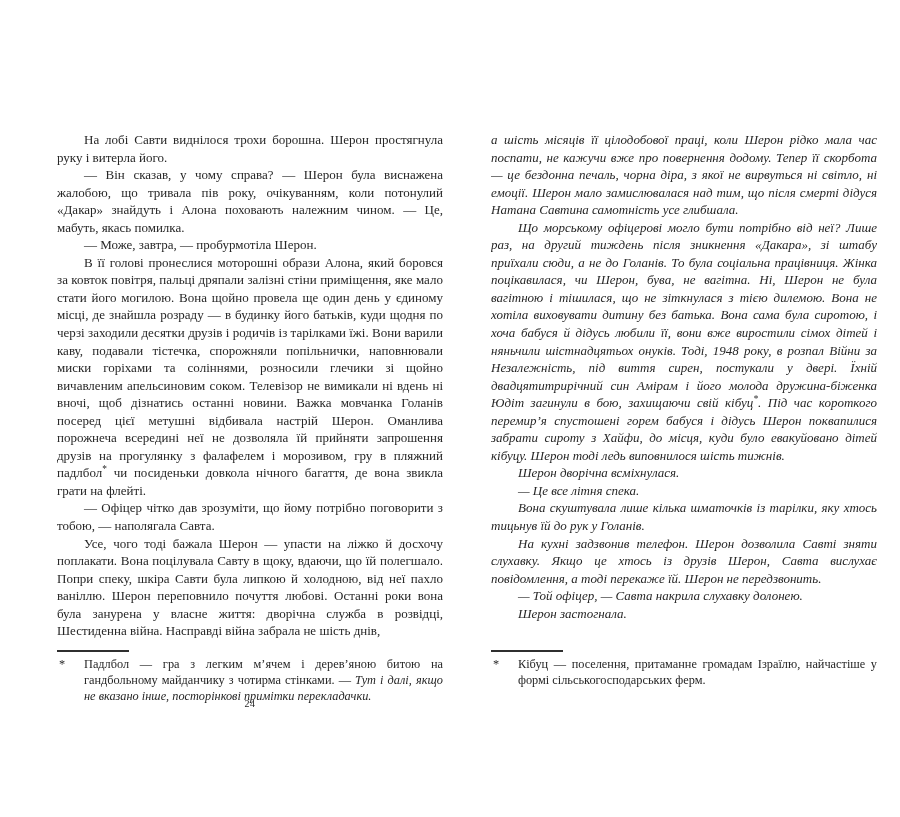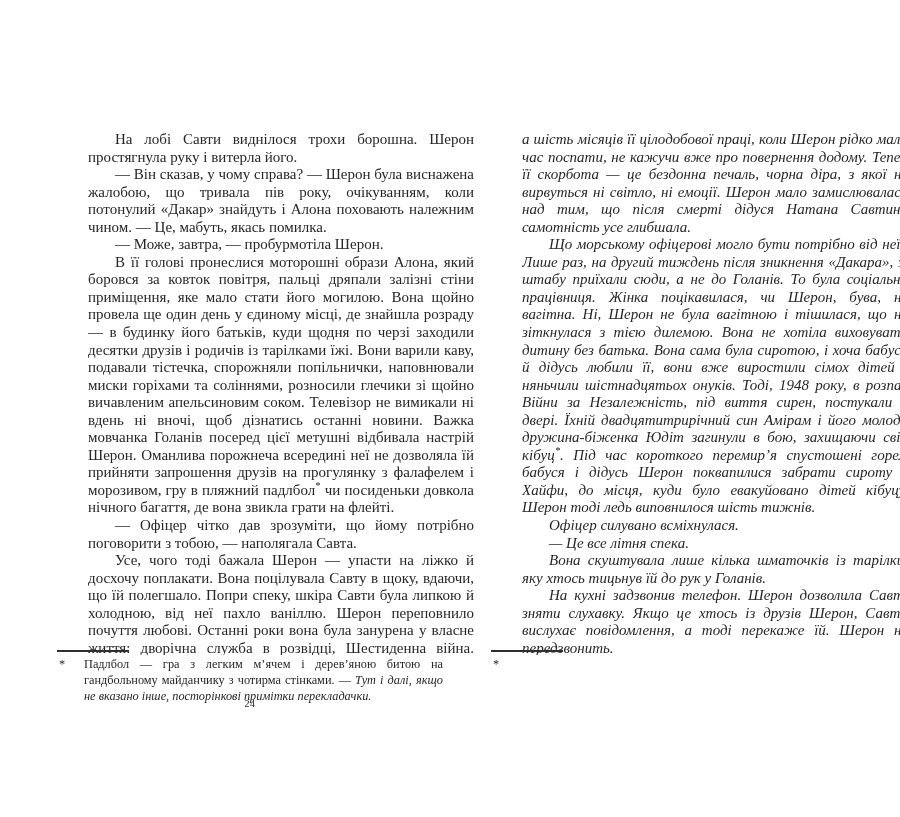--- a/index.html
+++ b/index.html
@@ -10,24 +10,23 @@
     font-family:"Liberation Serif", serif;
     color:#262626;
     overflow:hidden;
   }
   .page-body{
     position:absolute;
     top:131px;
     width:386px;
     height:524px;
     overflow:hidden;
-    font-size:15px;
+    font-size:13px;
     line-height:17.55px;
     text-align:justify;
-    margin-left:31px;
   }
   .page-body.left{left:57px;}
   .page-body.right{left:491px;font-style:italic;}
   .para{margin:0;text-indent:27px;}
   .para.noindent{text-indent:0;}
   sup.fnref{
     font-size:72%;
     line-height:0;
     vertical-align:super;
   }
@@ -80,29 +79,30 @@
       <span class="fn-marker">*</span>
       <span class="fn-text">Падлбол — гра з легким м’ячем і дерев’яною битою на гандбольному майданчику з чотирма стінками. — <em>Тут і далі, якщо не вказано інше, посторінкові примітки перекладачки.</em></span>
     </div>
   </div>
 
   <div class="page-number left">24</div>
 
   <div class="page-body right">
       <p class="para noindent">а шість місяців її цілодобової праці, коли Шерон рідко мала час поспати, не кажучи вже про повернення додому. Тепер її скорбота — це бездонна печаль, чорна діра, з якої не вирвуться ні світло, ні емоції. Шерон мало замислювалася над тим, що після смерті дідуся Натана Савтина самотність усе глибшала.</p>
       <p class="para">Що морському офіцерові могло бути потрібно від неї? Лише раз, на другий тиждень після зникнення «Дакара», зі штабу приїхали сюди, а не до Голанів. То була соціальна працівниця. Жінка поцікавилася, чи Шерон, бува, не вагітна. Ні, Шерон не була вагітною і тішилася, що не зіткнулася з тією дилемою. Вона не хотіла виховувати дитину без батька. Вона сама була сиротою, і хоча бабуся й дідусь любили її, вони вже виростили сімох дітей і няньчили шістнадцятьох онуків. Тоді, 1948 року, в розпал Війни за Незалежність, під виття сирен, постукали у двері. Їхній двадцятитрирічний син Амірам і його молода дружина-біженка Юдіт загинули в бою, захищаючи свій кібуц<sup class="fnref">*</sup>. Під час короткого перемир’я спустошені горем бабуся і дідусь Шерон поквапилися забрати сироту з Хайфи, до місця, куди було евакуйовано дітей кібуцу. Шерон тоді ледь виповнилося шість тижнів.</p>
-      <p class="para">Офіцер силувано всміхнулася.</p>
+      <p class="para">Шерон дворічна всміхнулася.</p>
       <p class="para">— Це все літня спека.</p>
       <p class="para">Вона скуштувала лише кілька шматочків із тарілки, яку хтось тицьнув їй до рук у Голанів.</p>
       <p class="para">На кухні задзвонив телефон. Шерон дозволила Савті зняти слухавку. Якщо це хтось із друзів Шерон, Савта вислухає повідомлення, а тоді перекаже їй. Шерон не передзвонить.</p>
       <p class="para">— Той офіцер, — Савта накрила слухавку долонею.</p>
       <p class="para">Шерон застогнала.</p>
     </div>
 
   <div class="footnote-block right">
     <div class="fn-rule"></div>
     <div class="fn-item">
       <span class="fn-marker">*</span>
+      <span class="fn-text">Кібуц — поселення, притаманне громадам Ізраїлю, найчастіше у формі сільськогосподарських ферм.</span>
     </div>
   </div>
 
 
 </div>
 
 </body></html>

